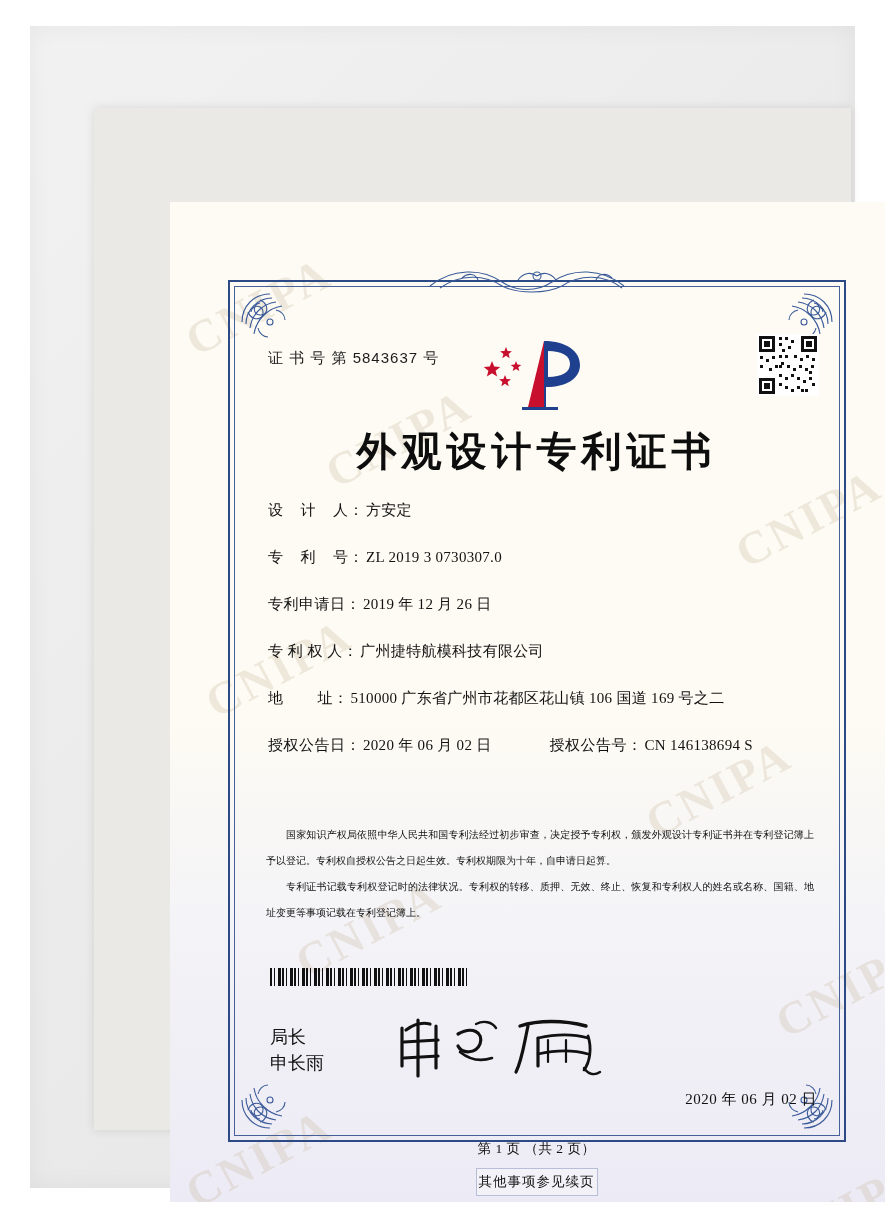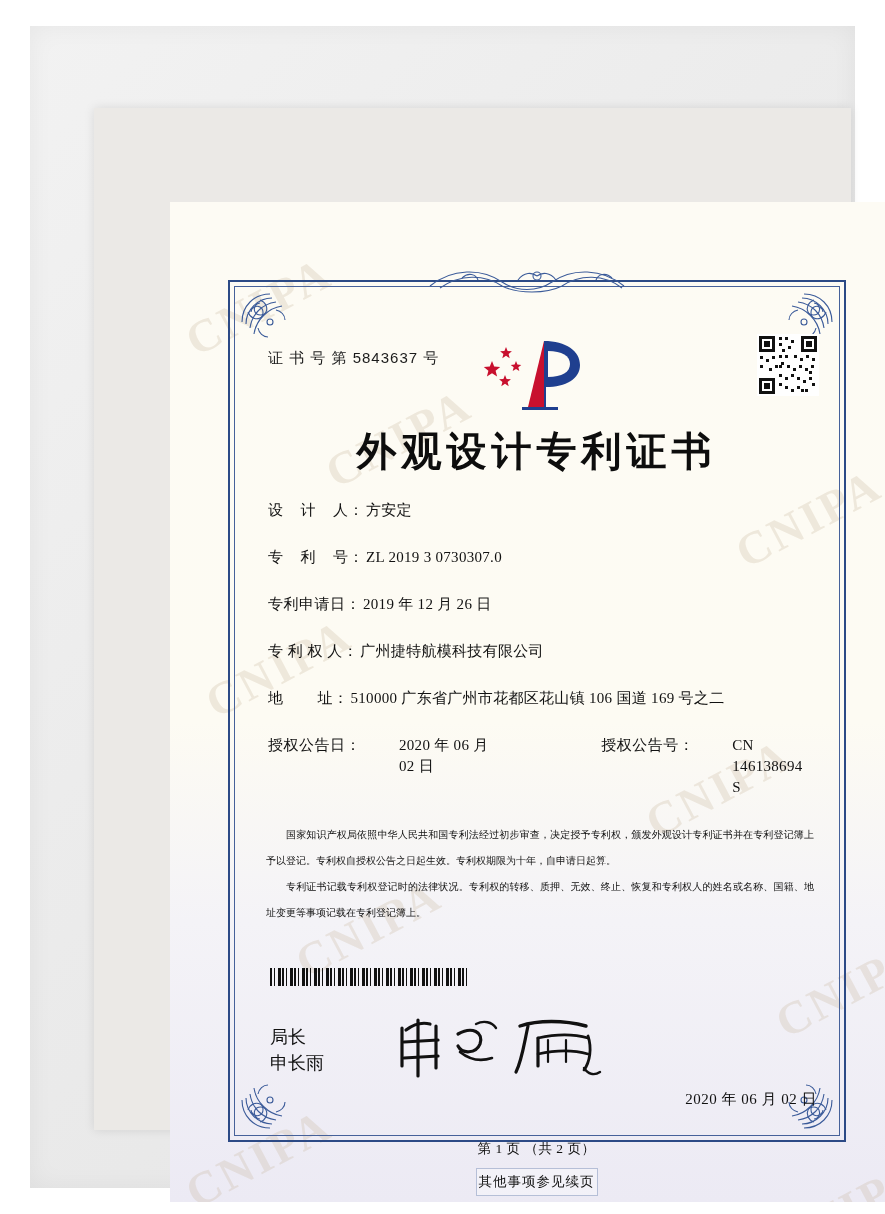--- a/index.html
+++ b/index.html
@@ -169,21 +169,21 @@
     line-height: 1.4;
   }
   .flabel {
     white-space: pre;
     letter-spacing: 0.5px;
   }
   .fvalue {
     margin-left: 2px;
     letter-spacing: 0.3px;
   }
-  .frow.two-col { justify-content: flex-start; gap: 36px; }
+  .frow.two-col { justify-content: flex-start; }
   .gap { display:inline-block; width: 58px; }
 
   
   .paras {
     position: absolute;
     left: 96px;
     top: 592px;
     width: 548px;
     font-size: 10px;
     line-height: 26px;

